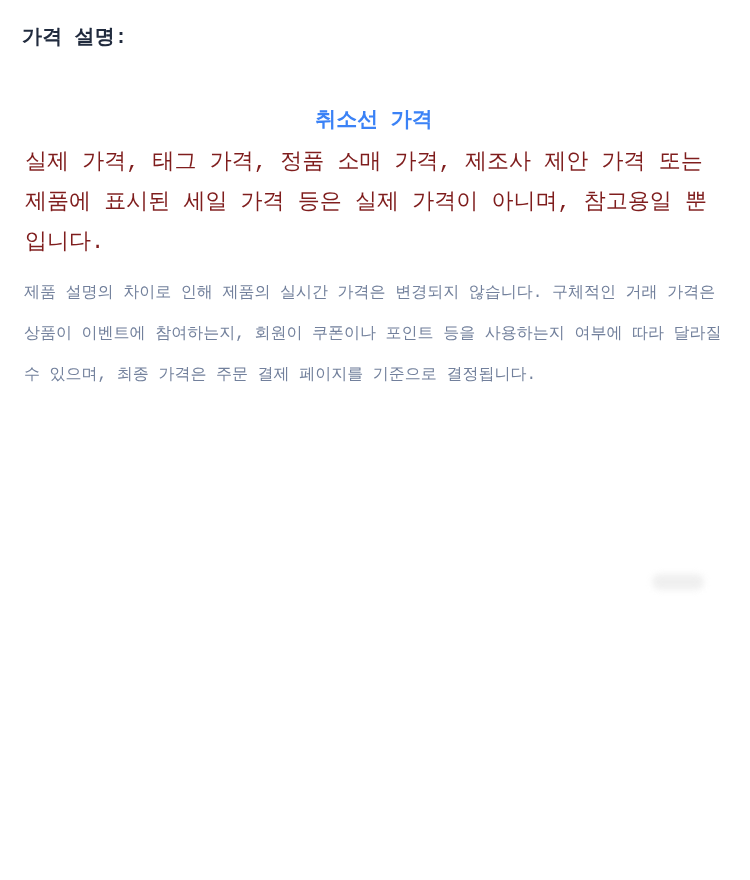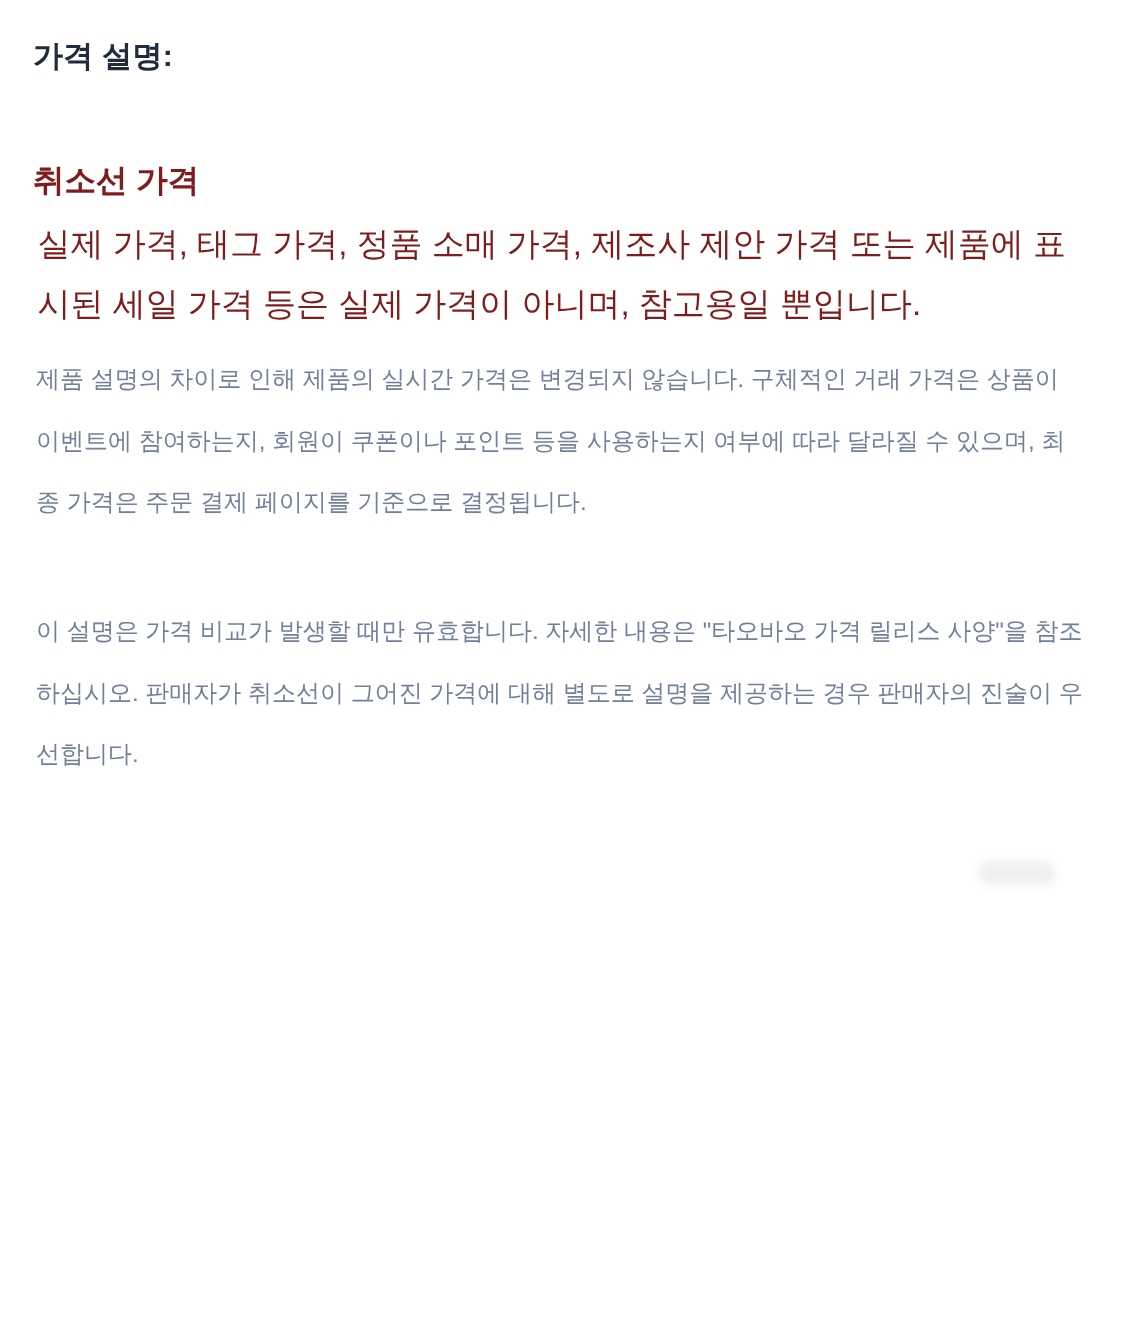--- a/index.html
+++ b/index.html
@@ -3,36 +3,37 @@
 <meta charset="utf-8">
 <style>
   * { margin: 0; padding: 0; box-sizing: border-box; }
   html, body { background: #ffffff; }
   .doc {
     position: relative;
     width: 750px;
     height: 788px;
     background: #ffffff;
     padding: 26px 24px 0 22px;
-    font-family: Liberation Sans, sans-serif;
+    font-family: Liberation Mono, monospace;
     overflow: hidden;
   }
   .page-title {
     font-size: 20px;
     line-height: 24px;
     font-weight: 700;
     color: #212b3e;
     letter-spacing: 0.2px;
   }
   .section-heading {
     margin-top: 58px;
     font-size: 21px;
     line-height: 26px;
     font-weight: 700;
-    color: #7f1d1d;
+    color: #3b82f6;
+    text-align: center;
   }
   .lead {
     margin-top: 9px;
     padding-left: 3px;
     font-size: 22px;
     line-height: 40px;
     font-weight: 400;
     color: #7f1d1d;
     word-break: break-all;
   }
@@ -75,17 +76,16 @@
   <h1 class="page-title">가격 설명:</h1>
 
   <h2 class="section-heading">취소선 가격</h2>
 
   <p class="lead">실제 가격, 태그 가격, 정품 소매 가격, 제조사 제안 가격 또는 제품에 표시된 세일 가격 등은 실제 가격이 아니며, 참고용일 뿐입니다.</p>
 
 
   <p class="body-para p1">제품 설명의 차이로 인해 제품의 실시간 가격은 변경되지 않습니다. 구체적인 거래 가격은 상품이 이벤트에 참여하는지, 회원이 쿠폰이나 포인트 등을 사용하는지 여부에 따라 달라질 수 있으며, 최종 가격은 주문 결제 페이지를 기준으로 결정됩니다.</p>
 
 
-  <p class="body-para p3">이 설명은 가격 비교가 발생할 때만 유효합니다. 자세한 내용은 "타오바오 가격 릴리스 사양"을 참조하십시오. 판매자가 취소선이 그어진 가격에 대해 별도로 설명을 제공하는 경우 판매자의 진술이 우선합니다.</p>
 
   <div class="shimmer"></div>
 
 </div>
 
 </body></html>

